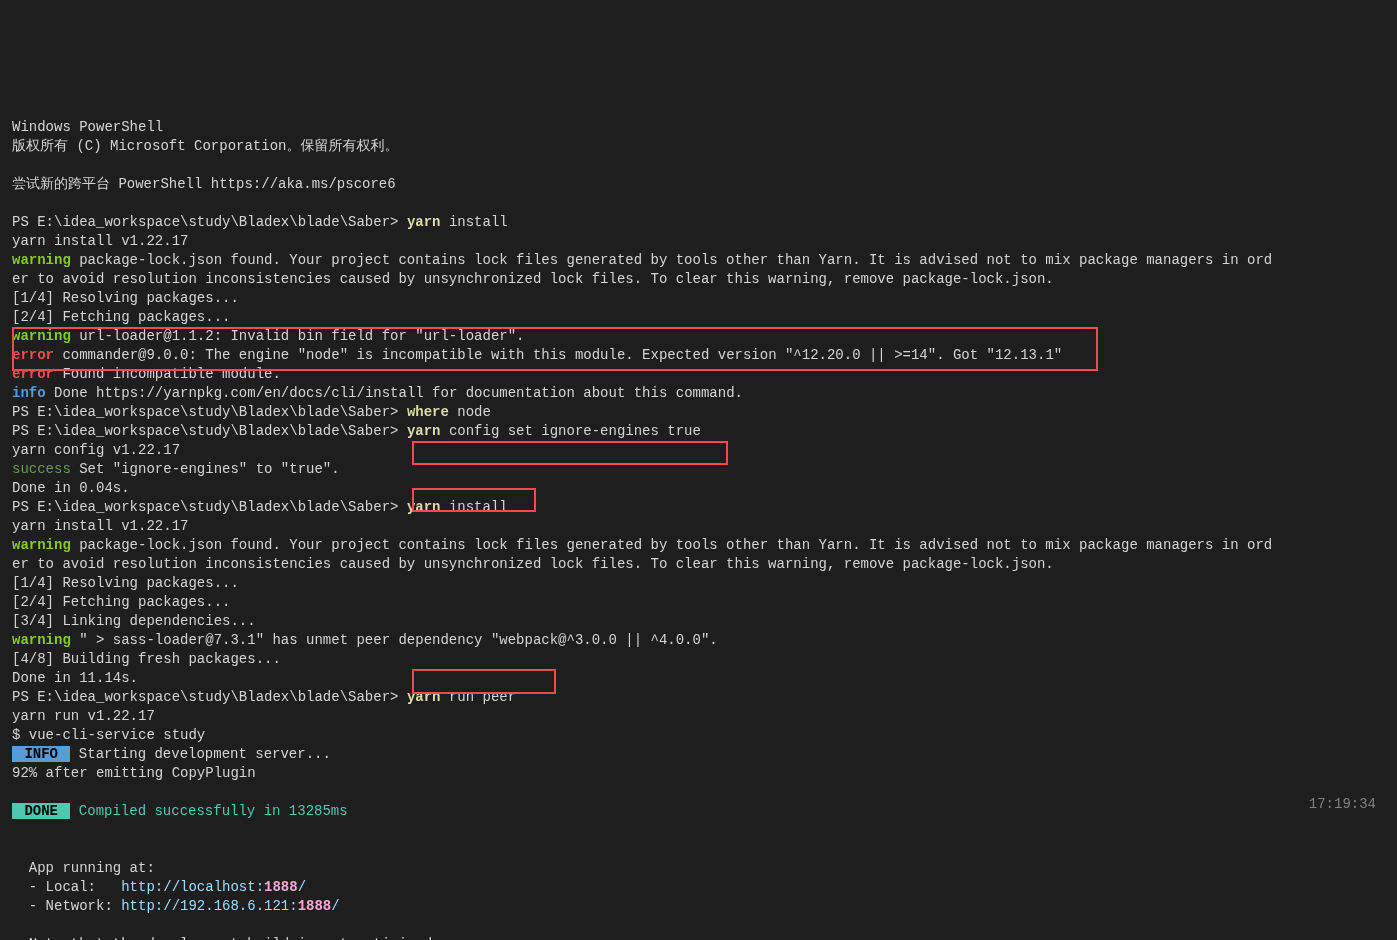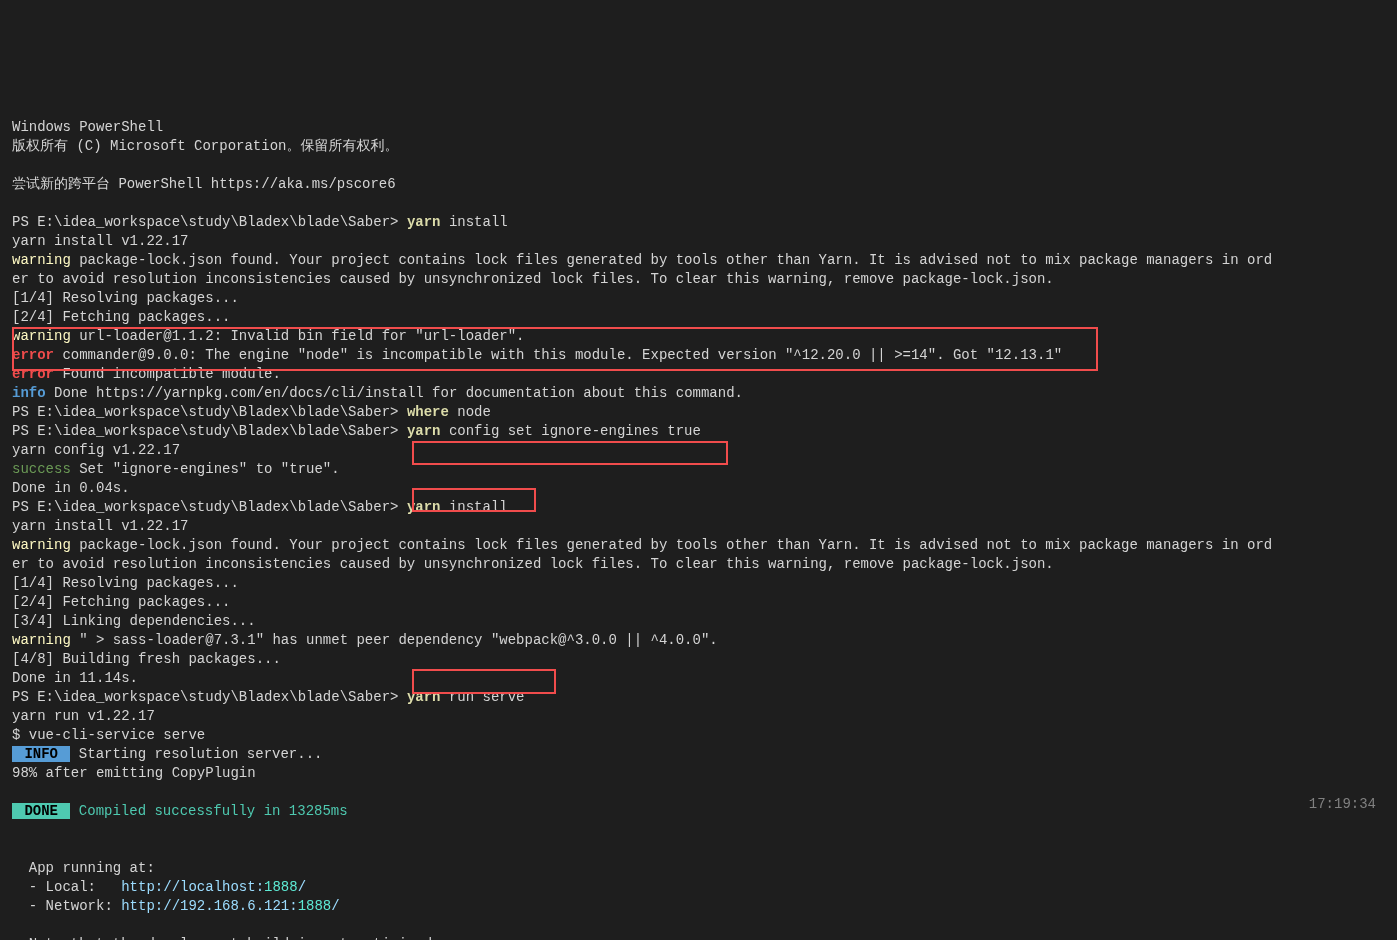--- a/index.html
+++ b/index.html
@@ -2,27 +2,27 @@
 <html><head>
 <meta charset="utf-8">
 <style>
   html,body{margin:0;padding:0;background:#1e1e1e;color:#d4d4d4;
     font-family:Consolas,"Courier New",monospace;font-size:14px;
     line-height:19px;width:1397px;height:940px;overflow:hidden;
     white-space:pre;letter-spacing:0px}
   #term{padding:4px 12px 4px 12px;position:relative}
   .b{font-weight:normal}       
   .yb{color:#dcdcaa;font-weight:bold}
-  .warn{color:#fef9c3;font-weight:normal}
+  .warn{color:#84cc16;font-weight:bold}
   .err{color:#f14c4c;font-weight:bold}
   .info{color:#569cd6;font-weight:bold}
   .grn{color:#6a9955;font-weight:normal}
   .cyan{color:#4ec9b0}
   .url{color:#9cdcfe}
-  .portb{color:#5eead4;font-weight:normal}
+  .portb{color:#f9a8d4;font-weight:bold}
   .badge-info{background:#569cd6;color:#000;font-weight:bold;padding:0 4px}
   .badge-done{background:#4ec9b0;color:#000;font-weight:bold;padding:0 4px}
   .hl{position:absolute;border:2px solid #f14c4c;pointer-events:none}
   .hl1{left:12px;top:232px;width:1082px;height:40px}
   .hl2{left:412px;top:346px;width:312px;height:20px}
   .hl3{left:412px;top:393px;width:120px;height:20px}
   .hl4{left:412px;top:574px;width:140px;height:21px}
   .timeright{position:absolute;right:21px;top:700px;color:#808080}
 </style>
 </head>
@@ -54,25 +54,25 @@
 <span>PS E:\idea_workspace\study\Bladex\blade\Saber&gt; </span><span class="yb">yarn</span><span> install</span>
 <span class="b">yarn install v1.22.17</span>
 <span class="warn">warning</span><span> package-lock.json found. Your project contains lock files generated by tools other than Yarn. It is advised not to mix package managers in ord
 er to avoid resolution inconsistencies caused by unsynchronized lock files. To clear this warning, remove package-lock.json.</span>
 <span>[1/4] Resolving packages...</span>
 <span>[2/4] Fetching packages...</span>
 <span>[3/4] Linking dependencies...</span>
 <span class="warn">warning</span><span> " &gt; sass-loader@7.3.1" has unmet peer dependency "webpack@^3.0.0 || ^4.0.0".</span>
 <span>[4/8] Building fresh packages...</span>
 <span>Done in 11.14s.</span>
-<span>PS E:\idea_workspace\study\Bladex\blade\Saber&gt; </span><span class="yb">yarn</span><span> run serve</span>
+<span>PS E:\idea_workspace\study\Bladex\blade\Saber&gt; </span><span class="yb">yarn</span><span> run peer</span>
 <span class="b">yarn run v1.22.17</span>
-<span>$ vue-cli-service serve</span>
-<span class="badge-info"> INFO </span><span> Starting resolution server...</span>
-<span class="b">98% after emitting CopyPlugin</span>
+<span>$ vue-cli-service study</span>
+<span class="badge-info"> INFO </span><span> Starting development server...</span>
+<span class="b">92% after emitting CopyPlugin</span>
 
 <span class="badge-done"> DONE </span><span class="cyan"> Compiled successfully in 13285ms</span>
 
 
 <span>  App running at:</span>
 <span>  - Local:   </span><span class="url">http://localhost:</span><span class="portb">1888</span><span class="url">/</span>
 <span>  - Network: </span><span class="url">http://192.168.6.121:</span><span class="portb">1888</span><span class="url">/</span>
 
 <span>  Note that the development build is not optimized.</span>
 

